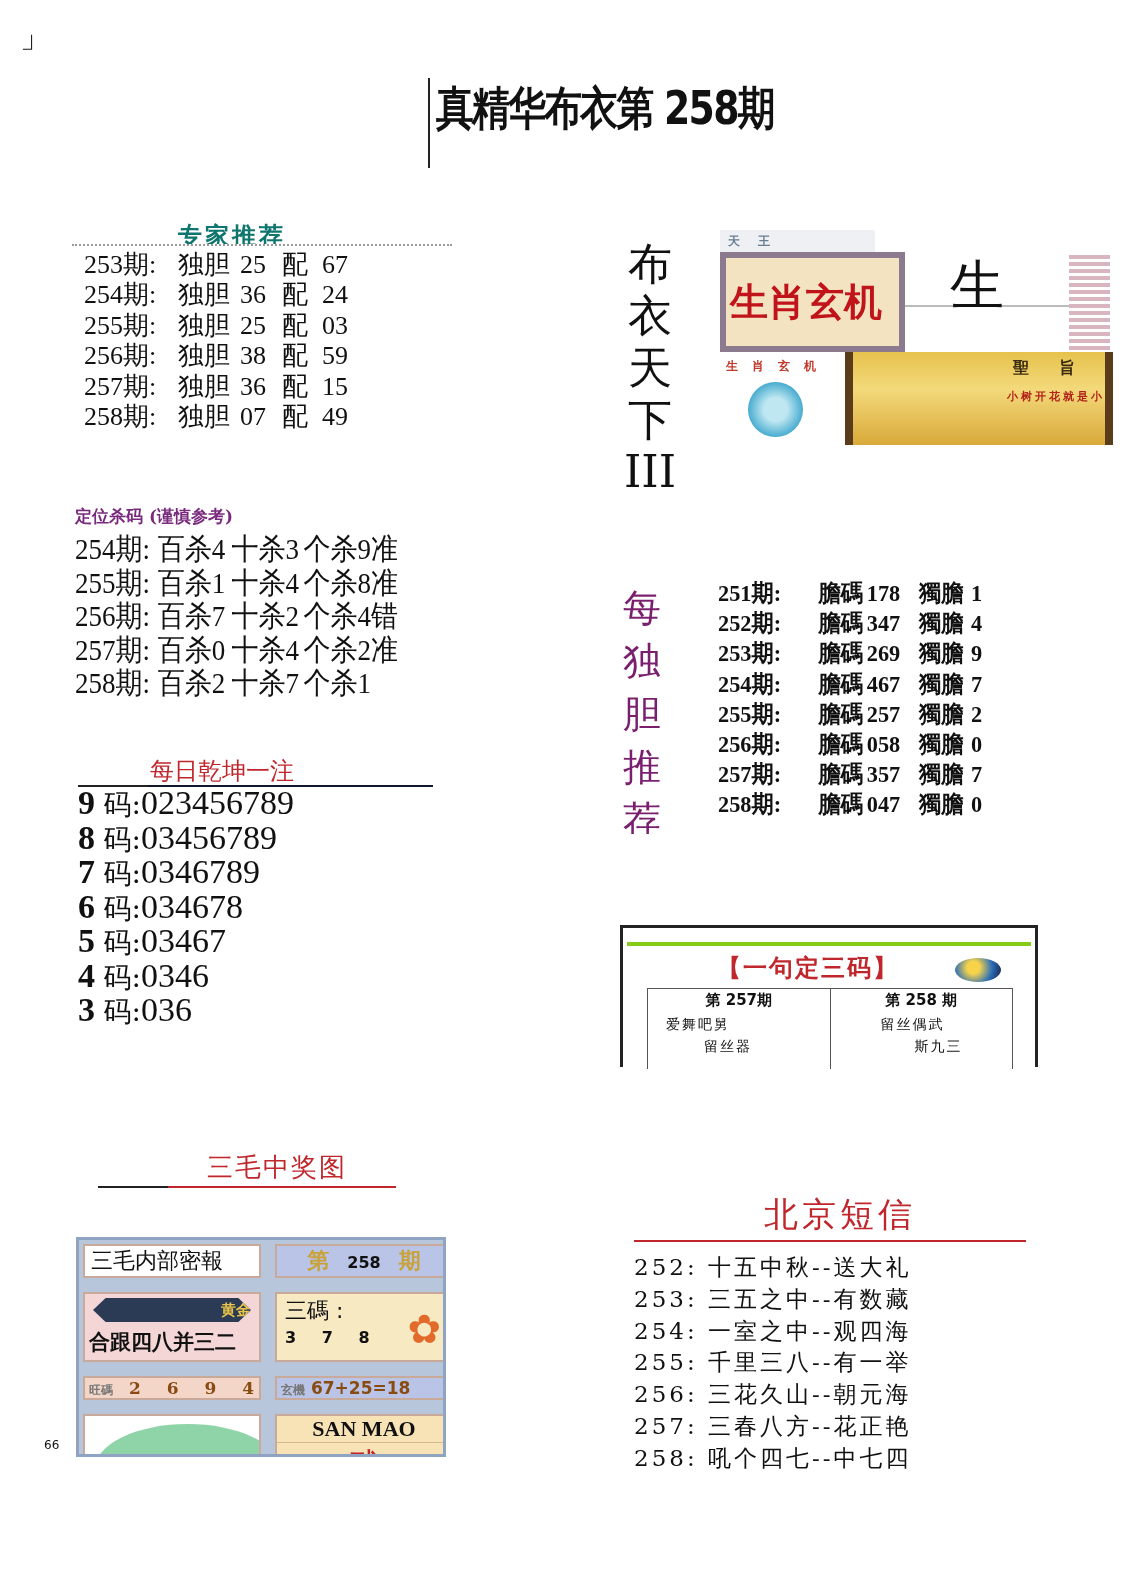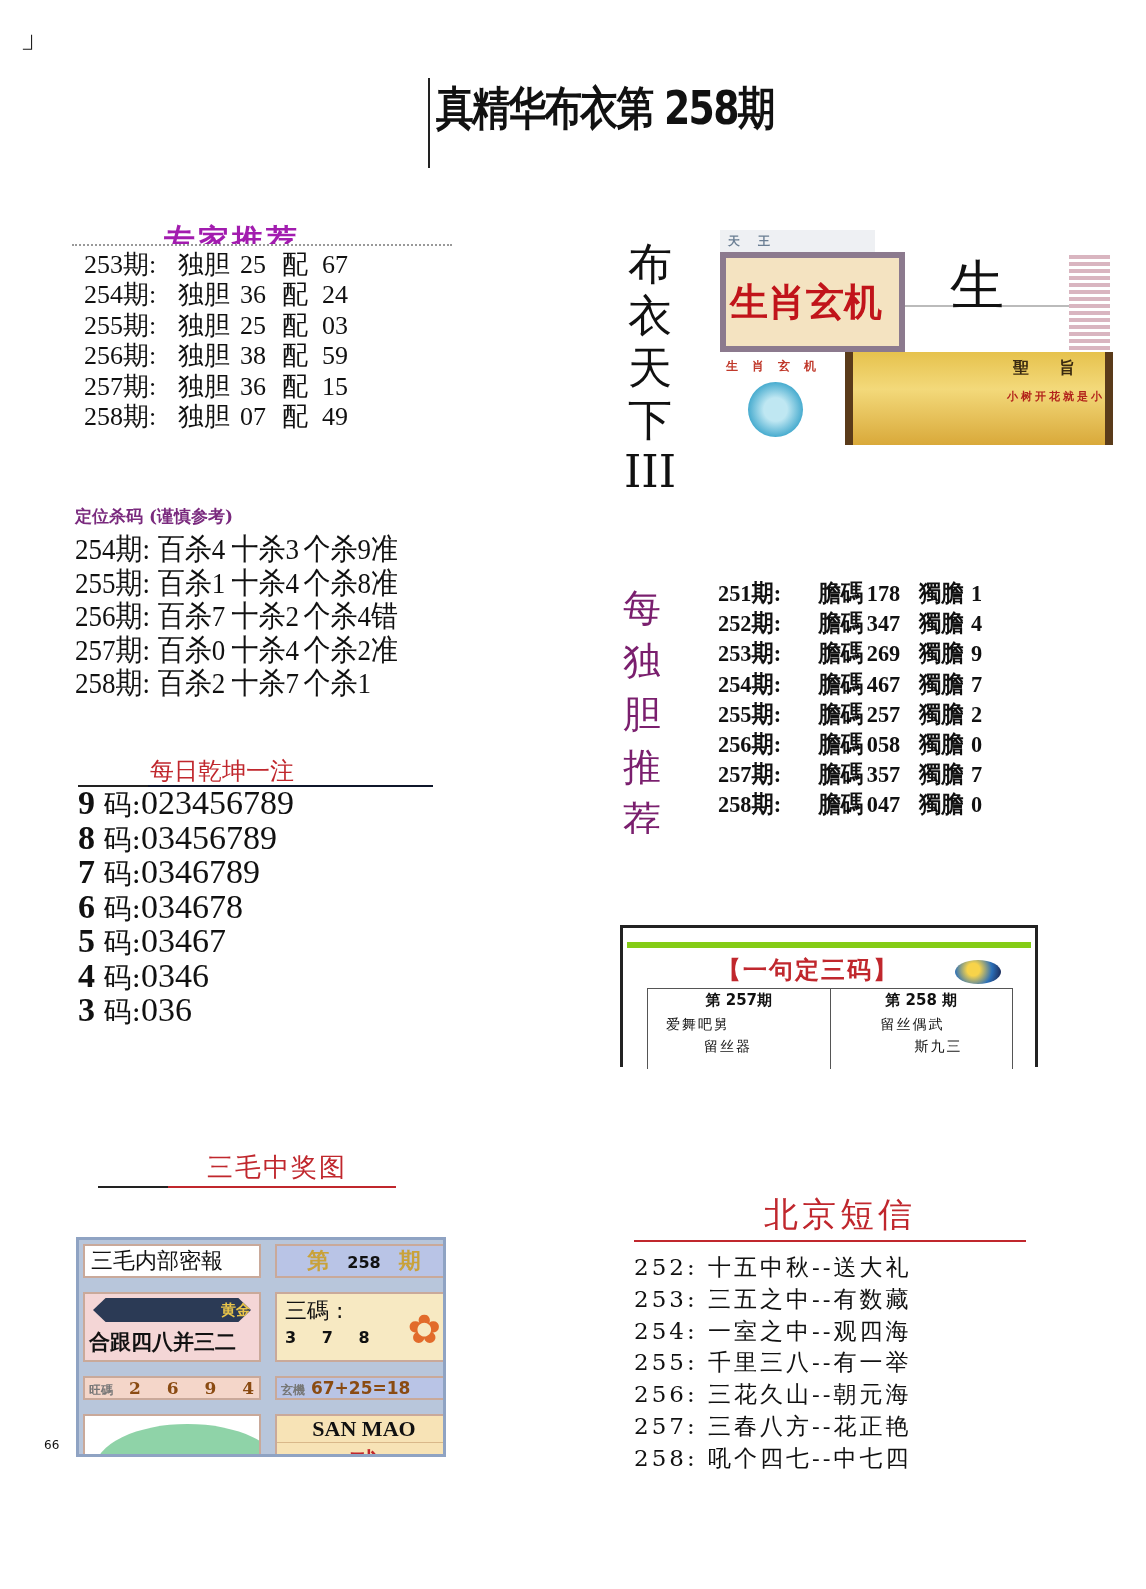--- a/index.html
+++ b/index.html
@@ -8,21 +8,21 @@
 
     .abs { position: absolute; }
 
     .corner-mark { left: 20px; top: 22px; font-family: "DejaVu Sans", sans-serif; font-size: 30px; line-height: 30px; color: #111; }
 
     .page-title { left: 428px; top: 78px; height: 90px; border-left: 2px solid #222; padding-left: 6px; }
     .page-title span { display: block; font-family: "DejaVu Sans", sans-serif; font-size: 46px; font-weight: bold; letter-spacing: -2px; transform: scaleX(0.82); transform-origin: left top; white-space: nowrap; color: #111; }
 
     
     .expert { left: 72px; top: 220px; width: 380px; }
-    .expert .title { text-align: center; font-family: "DejaVu Sans", sans-serif; font-weight: bold; font-size: 31px; letter-spacing: 3px; height: 26px; overflow: hidden; color: #a21caf; border-bottom: 2px dotted #999; margin-bottom: 4px; padding-right: 60px; }
+    .expert .title { text-align: center; font-family: "DejaVu Sans", sans-serif; font-weight: bold; font-size: 24px; letter-spacing: 3px; height: 26px; overflow: hidden; color: #0f766e; border-bottom: 2px dotted #999; margin-bottom: 4px; padding-right: 60px; }
     .expert .row { font-family: "Liberation Serif", serif; font-size: 26px; line-height: 30.4px; white-space: nowrap; padding-left: 12px; }
     .expert .row span { display: inline-block; }
     .expert .c1 { width: 94px; }
     .expert .c2 { width: 62px; }
     .expert .c3 { width: 42px; }
     .expert .c4 { width: 40px; }
 
     
     .kill { left: 75px; top: 505px; width: 380px; }
     .kill .title { font-family: "DejaVu Serif", serif; font-size: 17px; font-weight: bold; color: #7a2a7e; margin-bottom: 4px; }
@@ -92,21 +92,21 @@
 
     .mdu { left: 718px; top: 578px; width: 300px; }
     .mdu .row { font-family: "Liberation Serif", serif; font-weight: bold; font-size: 24px; line-height: 30.2px; white-space: nowrap; transform: scaleX(0.93); transform-origin: left; }
     .mdu .row span { display: inline-block; }
     .mdu .c1 { width: 108px; }
     .mdu .c2 { width: 52px; }
     .mdu .c3 { width: 56px; }
     .mdu .c4 { width: 56px; }
 
     .yiju { left: 620px; top: 925px; width: 418px; height: 142px; border: 3px solid #222; border-bottom: none; background: #fff; }
-    .yiju .head { position: relative; height: 64px; border-top: 6px solid #84cc16; margin: 14px 4px 0; }
+    .yiju .head { position: relative; height: 64px; border-top: 4px solid #84cc16; margin: 14px 4px 0; }
     .yiju .head .title { position: absolute; left: 90px; top: 6px; font-family: "DejaVu Sans", sans-serif; font-weight: bold; font-size: 24px; color: #c0272d; letter-spacing: 2px; }
     .yiju .head .ball { position: absolute; right: 30px; top: 12px; width: 46px; height: 24px; border-radius: 50%; background: radial-gradient(circle at 40% 40%, #f7d34a 20%, #2b6fb8 60%, #1c2c5a 90%); }
     .yiju table { position: absolute; left: 24px; top: 60px; width: 366px; border-collapse: collapse; font-family: "DejaVu Sans", sans-serif; font-size: 14px; }
     .yiju td { border: 1px solid #555; border-bottom: none; vertical-align: top; width: 50%; padding: 2px 6px; height: 80px; }
     .yiju .ph { text-align: center; font-weight: bold; font-size: 15px; }
     .yiju .l1 { padding-top: 6px; padding-left: 12px; letter-spacing: 2px; }
     .yiju .l2 { padding-top: 4px; padding-left: 50px; letter-spacing: 2px; }
     .yiju td.right .l1 { padding-left: 44px; }
     .yiju td.right .l2 { padding-left: 78px; }
 

